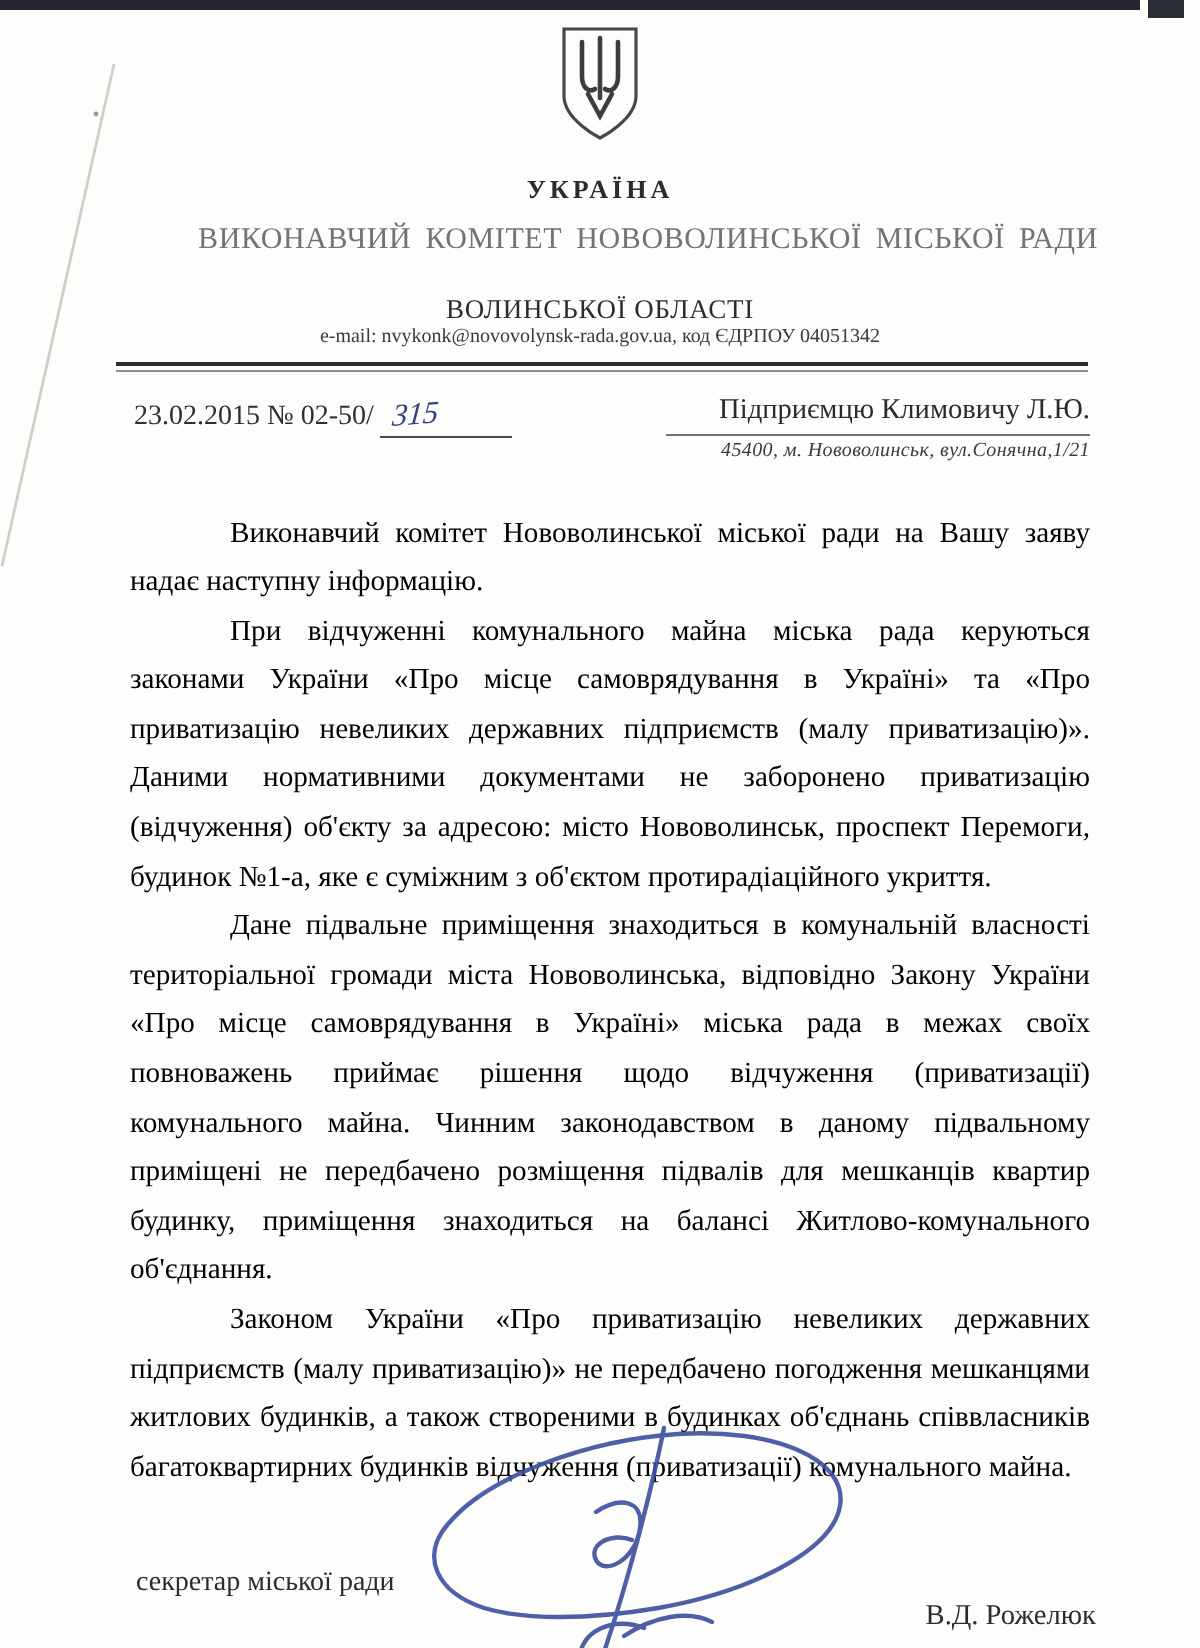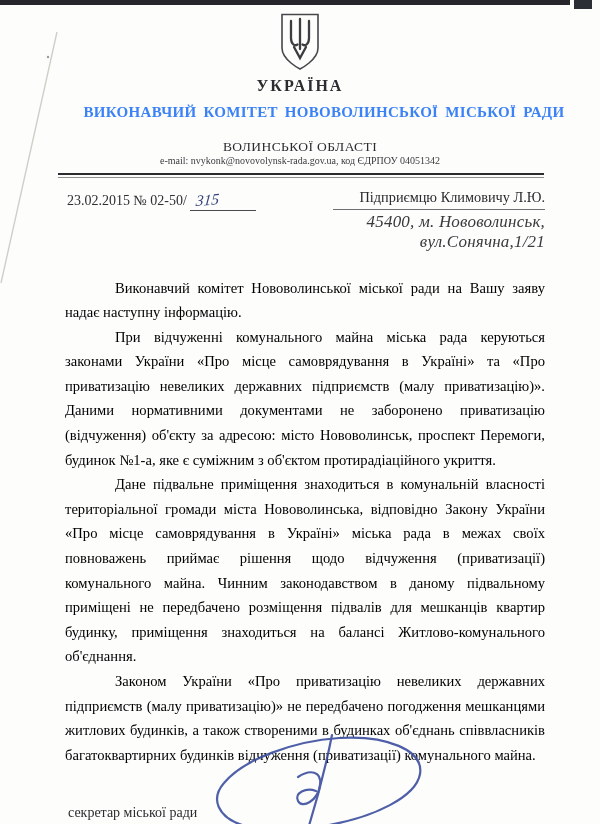--- a/index.html
+++ b/index.html
@@ -11,34 +11,34 @@
     font-family:"Liberation Serif","DejaVu Serif",serif;
     color:#2e2e33;
   }
   
   .scan-bar-top{position:absolute;top:0;left:0;width:570px;height:5px;background:#26262c;}
   .scan-corner{position:absolute;top:0;left:574px;width:18px;height:9px;background:#2b2e35;}
   .fold-line{position:absolute;top:0;left:0;pointer-events:none;}
   
   .letterhead{padding-top:13px;text-align:center;}
   .emblem{display:block;margin:0 auto;}
-  .country{margin-top:6px;font-size:16px;font-weight:bold;letter-spacing:2px;color:#2c2c30;}
-  .org1{margin-top:9px;font-size:15px;font-weight:bold;letter-spacing:.3px;word-spacing:3px;color:#3b82f6;margin-left:48px;}
+  .country{margin-top:16px;font-size:13px;font-weight:bold;letter-spacing:2px;color:#2c2c30;}
+  .org1{margin-top:9px;font-size:15px;font-weight:normal;letter-spacing:.3px;word-spacing:3px;color:#737373;margin-left:48px;}
   .org2{margin-top:18px;font-size:13.5px;letter-spacing:.4px;color:#2c2c30;}
   .addr{margin-top:6px;font-size:10.5px;line-height:12.5px;color:#3a3a3e;}
   .addr2{font-size:10px;line-height:12.5px;color:#3a3a3e;}
   .divider{margin:5px 56px 0 58px;height:2px;border-top:2.4px solid #2b2b30;border-bottom:1px solid #8f8f8f;}
   
   .ref-row{display:flex;justify-content:space-between;margin:11px 55px 0 67px;}
   .ref-left{font-size:14px;white-space:nowrap;padding-top:2px;}
   .hw-line{display:inline-block;border-bottom:1.3px solid #4a4a4e;min-width:50px;margin-left:3px;padding:0 10px 1px 6px;text-align:left;}
   .hw{display:inline-block;font-style:italic;font-size:15.5px;color:#35427e;transform:rotate(-5deg) skewX(-10deg);}
   .addressee{width:212px;text-align:right;}
   .addressee-name{font-size:14.3px;color:#2a2a2e;padding-bottom:3px;border-bottom:1px solid #6f6f73;}
-  .addressee-addr{font-size:17px;font-style:italic;color:#3a3a3e;padding-top:2px;letter-spacing:.2px;}
+  .addressee-addr{font-size:10px;font-style:italic;color:#3a3a3e;padding-top:2px;letter-spacing:.2px;}
   
   .body-text{margin:24px 55px 0 65px;}
   .body-text p{
     margin:0;font-size:14.6px;line-height:24.6px;
     text-align:justify;text-indent:50px;color:#000000;
   }
   
   .sig-block{position:relative;margin-top:34px;height:72px;}
   .sig-titles{position:absolute;left:68px;top:2px;font-size:14px;line-height:19px;color:#2b2b30;}
   .sig-name{position:absolute;right:52px;top:20px;font-size:14.3px;color:#2b2b30;}

